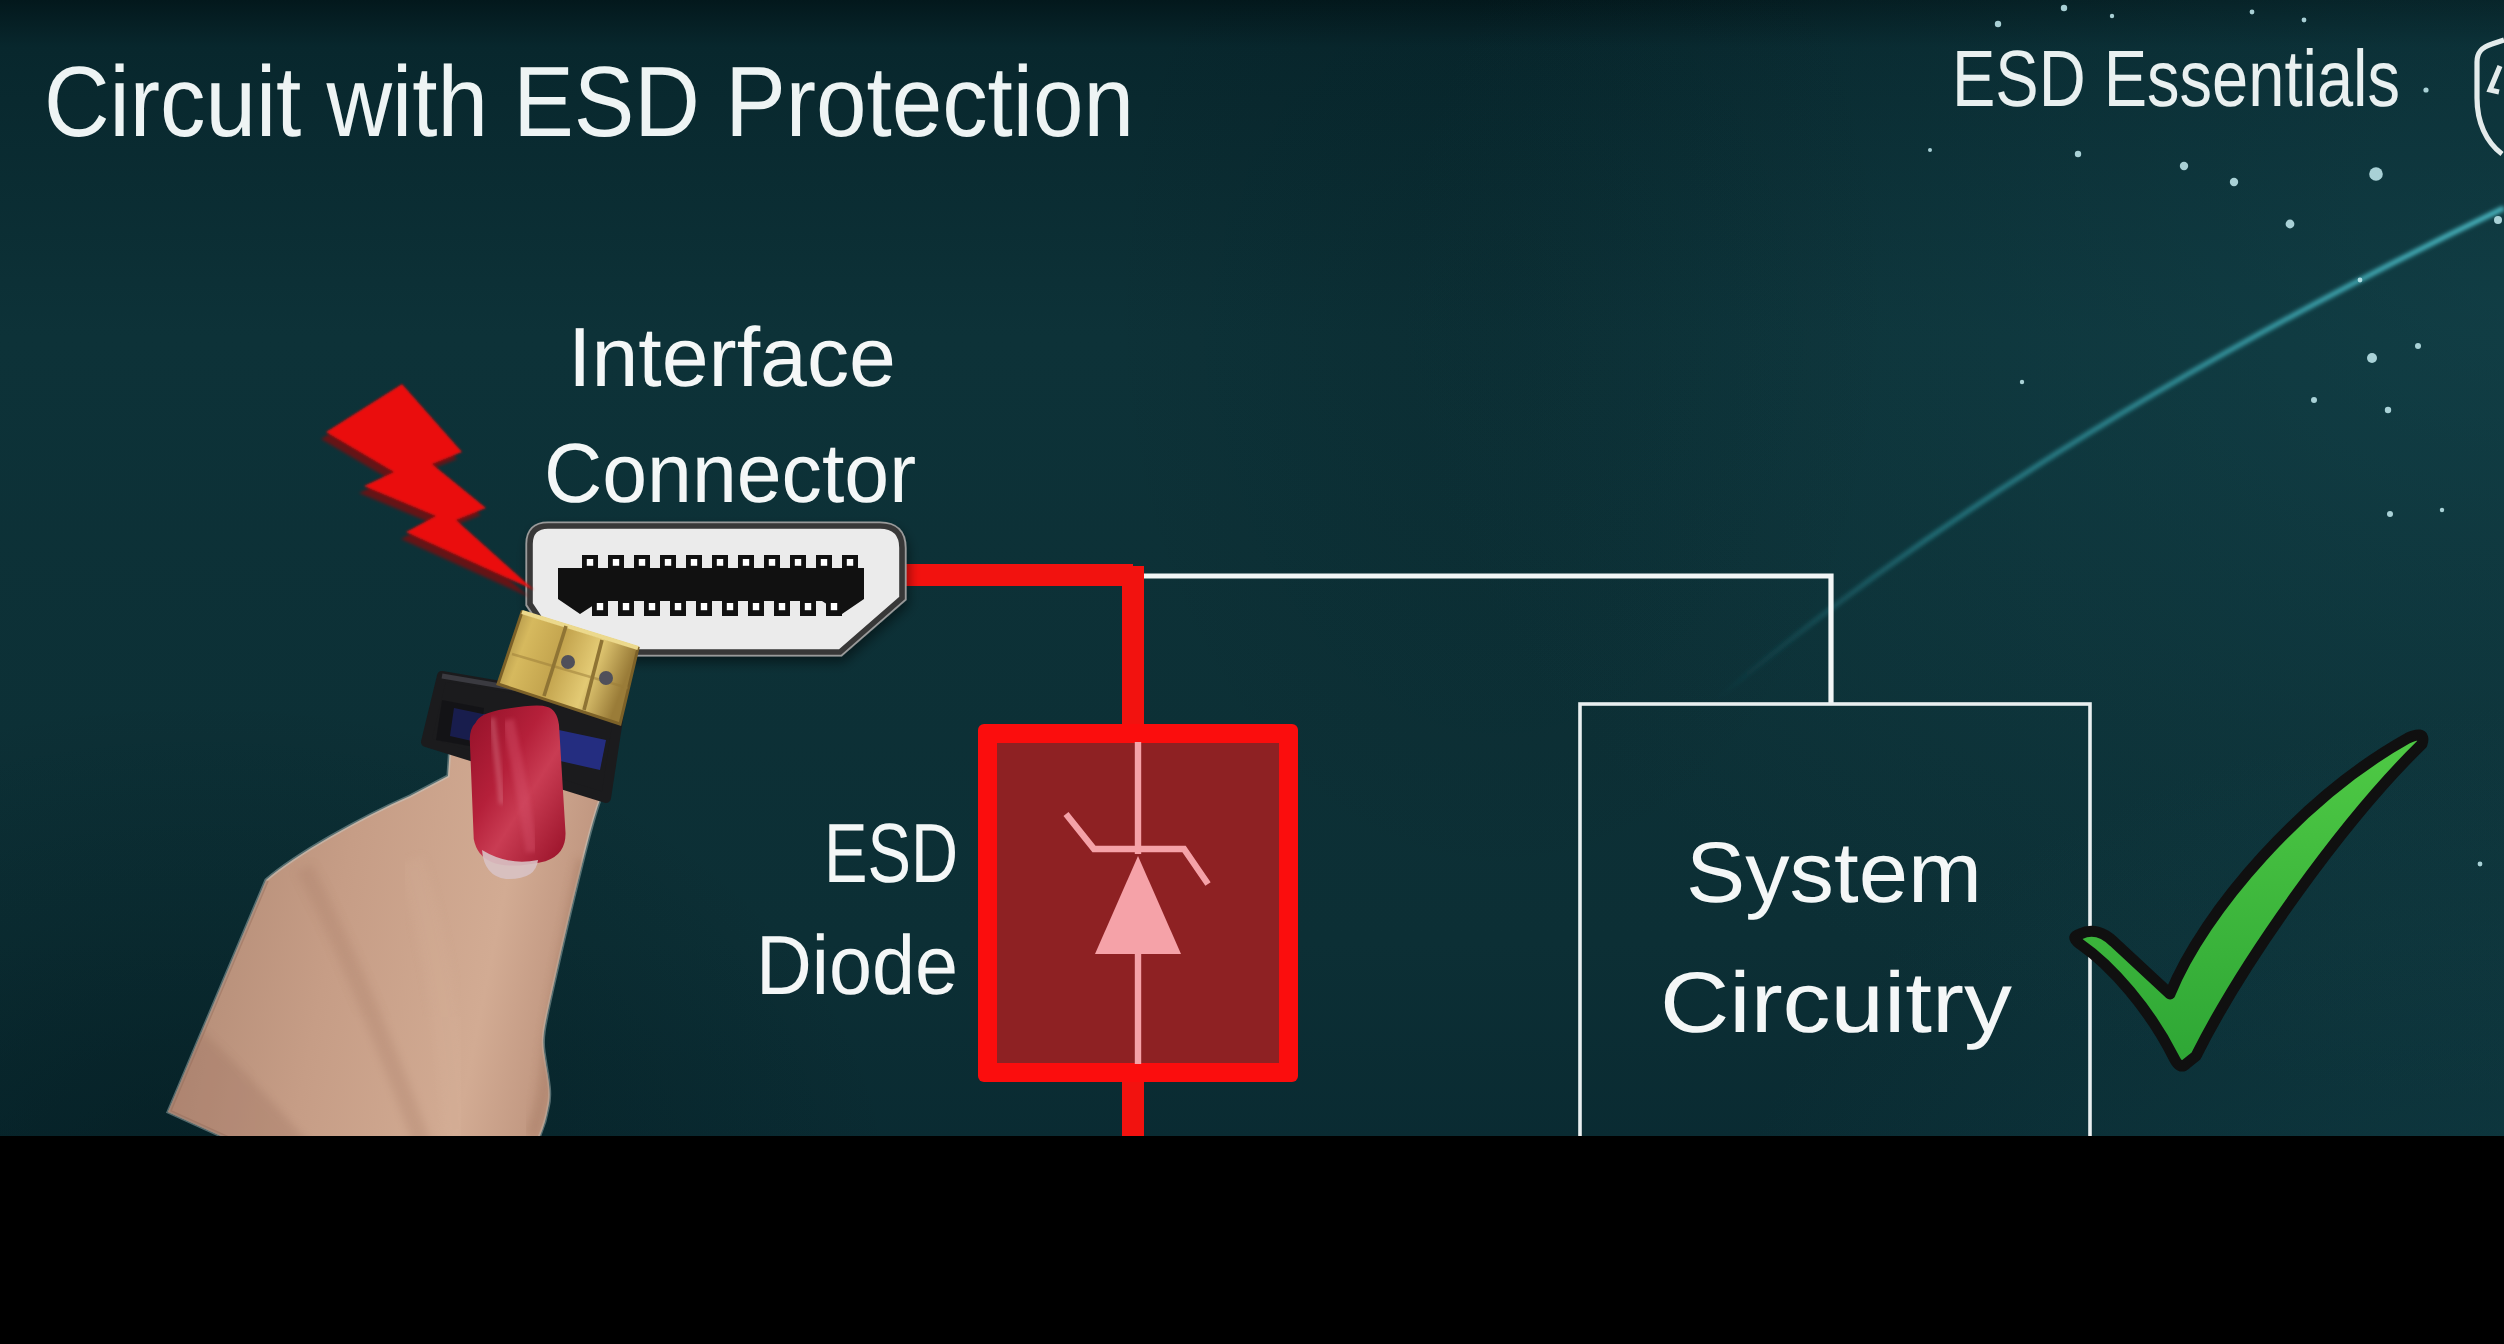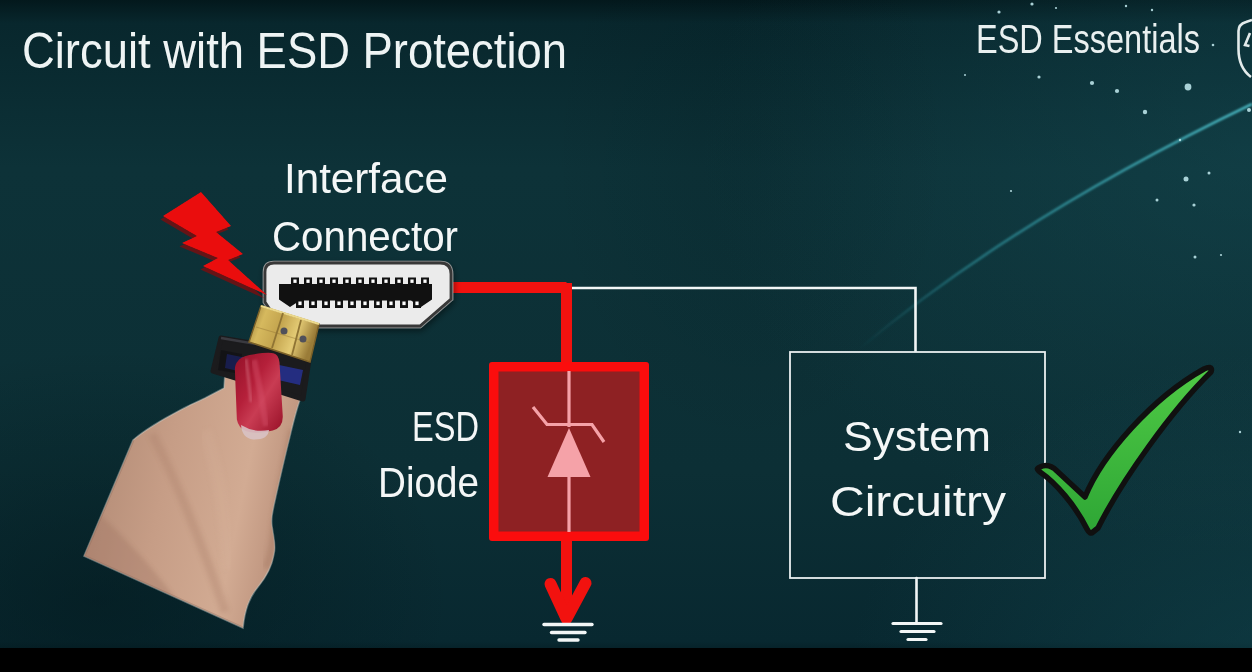--- a/index.html
+++ b/index.html
@@ -1,16 +1,16 @@
 <!DOCTYPE html>
 <html><head>
 <meta charset="utf-8">
 <style>
   html,body{margin:0;padding:0;background:#000;}
-  #stage{position:relative;width:1252px;height:648px;overflow:hidden;font-family:"Liberation Sans",sans-serif;}
+  #stage{position:relative;width:1252px;height:568px;overflow:hidden;font-family:"Liberation Sans",sans-serif;}
   svg text{font-family:"Liberation Sans",sans-serif;}
 </style>
 </head>
 <body>
 <div id="stage">
 <svg width="1252" height="672" viewBox="0 0 1252 672" xmlns="http://www.w3.org/2000/svg">
 <defs>
   <linearGradient id="bgv" x1="0" y1="0" x2="0" y2="1">
     <stop offset="0" stop-color="#03181c"></stop>
     <stop offset="0.035" stop-color="#08272d"></stop>

